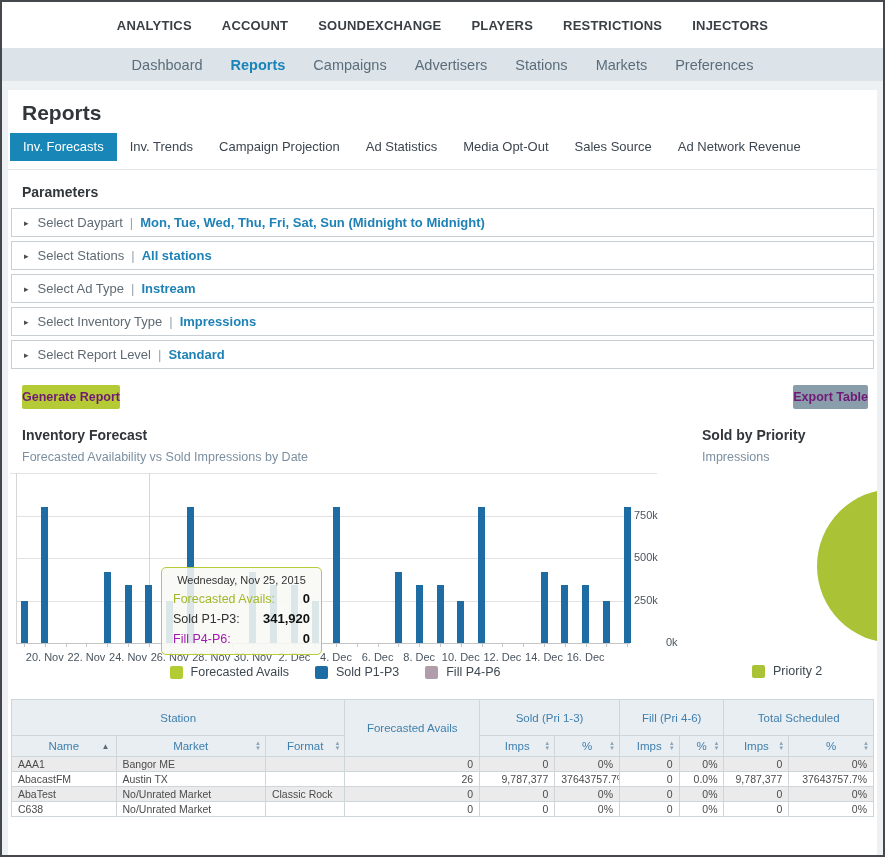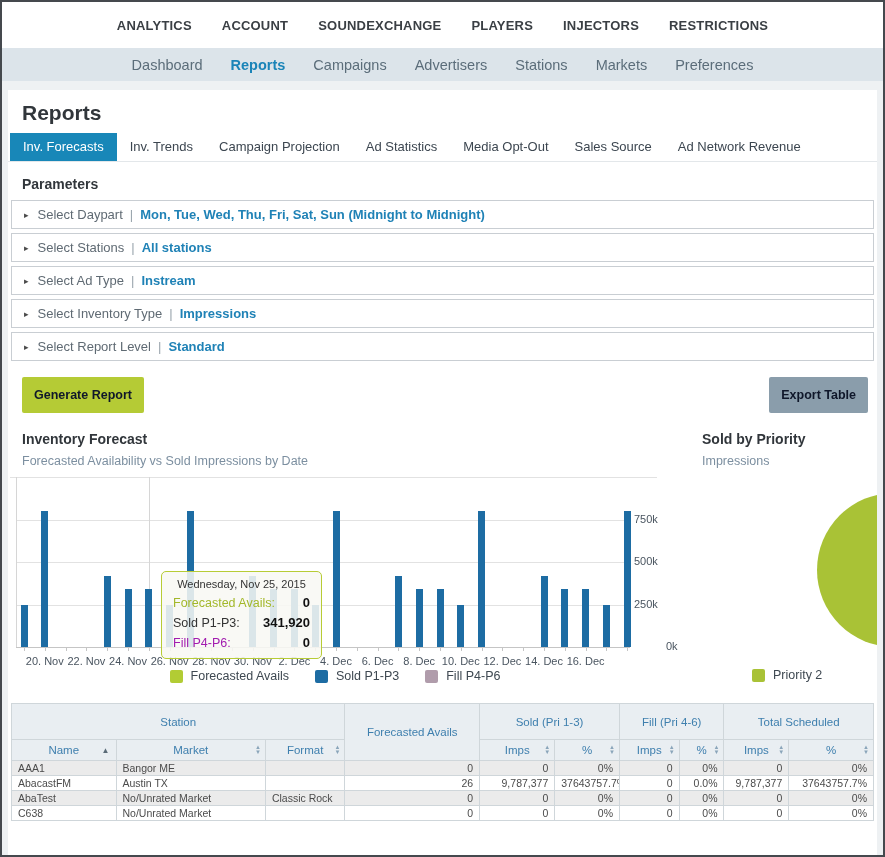--- a/index.html
+++ b/index.html
@@ -15,39 +15,39 @@
   .subnav { height:33px; background:#dce4ea; display:flex; justify-content:center; align-items:center; }
   .sn-item { padding:0 14px; font-size:14.5px; color:#5b6d7a; cursor:pointer; }
   .sn-item.active { color:#1a84b8; font-weight:bold; }
 
   .gapstrip { height:9px; }
 
   .card { margin:0 6px; background:#fff; height:809px; overflow:hidden; }
   .reports-band { padding:11px 14px 6px; }
   .reports-band h1 { font-size:21px; font-weight:bold; color:#31363b; }
 
-  .tabbar { display:flex; align-items:flex-end; padding:2px 0 0 2px; border-bottom:1px solid #e3e7ea; }
+  .tabbar { display:flex; align-items:flex-end; padding:2px 0 8px 2px; border-bottom:1px solid #e3e7ea; }
   .tab { padding:6px 13px 7px; font-size:13px; color:#3c4650; cursor:pointer; white-space:nowrap; }
   .tab.active { background:#1887b8; color:#fff; }
 
   .section-h { font-size:14px; font-weight:bold; color:#31363b; }
   .daterange { padding:14px 14px 0; }
   .date-link { display:inline-block; margin-top:7px; font-size:17.5px; font-weight:bold; color:#1f82b6; cursor:pointer; }
   .preset { margin-top:5px; font-size:11px; color:#8d8478; }
 
   .params { margin-top:14px; }
   .params .section-h { margin:0 14px 8px; }
   .param-row { display:flex; align-items:center; margin:0 3px 4px; height:29px; border:1px solid #c9ced3; background:#fff; padding-left:12px; font-size:13px; cursor:pointer; }
   .caret { font-size:9px; color:#4a4a4a; margin-right:9px; }
   .param-label { color:#5f6a73; }
   .param-sep { color:#9aa5ad; padding:0 7px; }
   .param-value { color:#1f82b6; font-weight:bold; }
 
   .actions { display:flex; justify-content:space-between; margin:16px 9px 0 14px; }
-  .btn { height:36px; padding:0 12px; border:none; border-radius:2px; color:#0f172a; font-size:12.5px; font-weight:bold; cursor:pointer; }
+  .btn { height:24px; padding:0 0; border:none; border-radius:2px; color:#701a75; font-size:12.5px; font-weight:bold; cursor:pointer; }
   .btn-generate { background:#b5cb35; }
   .btn-export { background:#8a9dab; }
 
   
   .charts-row { position:relative; display:flex; margin-top:18px; height:265px; }
   .barchart-sec { position:relative; width:650px; margin-left:2px; }
   .chart-title { margin-left:12px; font-size:14px; font-weight:bold; color:#31363b; }
   .chart-sub { margin:7px 0 0 12px; font-size:12.5px; color:#7c8fa0; }
   .canvas { position:absolute; left:0; top:40px; width:650px; height:225px; }
   .gridline { position:absolute; height:1px; background:#e2e2e2; }
@@ -86,22 +86,22 @@
 </style>
 </head>
 <body>
 
 <div class="window">
   <nav class="topnav">
       <div class="tn-item">ANALYTICS</div>
       <div class="tn-item">ACCOUNT</div>
       <div class="tn-item">SOUNDEXCHANGE</div>
       <div class="tn-item">PLAYERS</div>
+      <div class="tn-item">RESTRICTIONS</div>
       <div class="tn-item">INJECTORS</div>
-      <div class="tn-item">RESTRICTIONS</div>
     </nav>
   <nav class="subnav">
       <div class="sn-item">Dashboard</div>
       <div class="sn-item active">Reports</div>
       <div class="sn-item">Campaigns</div>
       <div class="sn-item">Advertisers</div>
       <div class="sn-item">Stations</div>
       <div class="sn-item">Markets</div>
       <div class="sn-item">Preferences</div>
     </nav>

